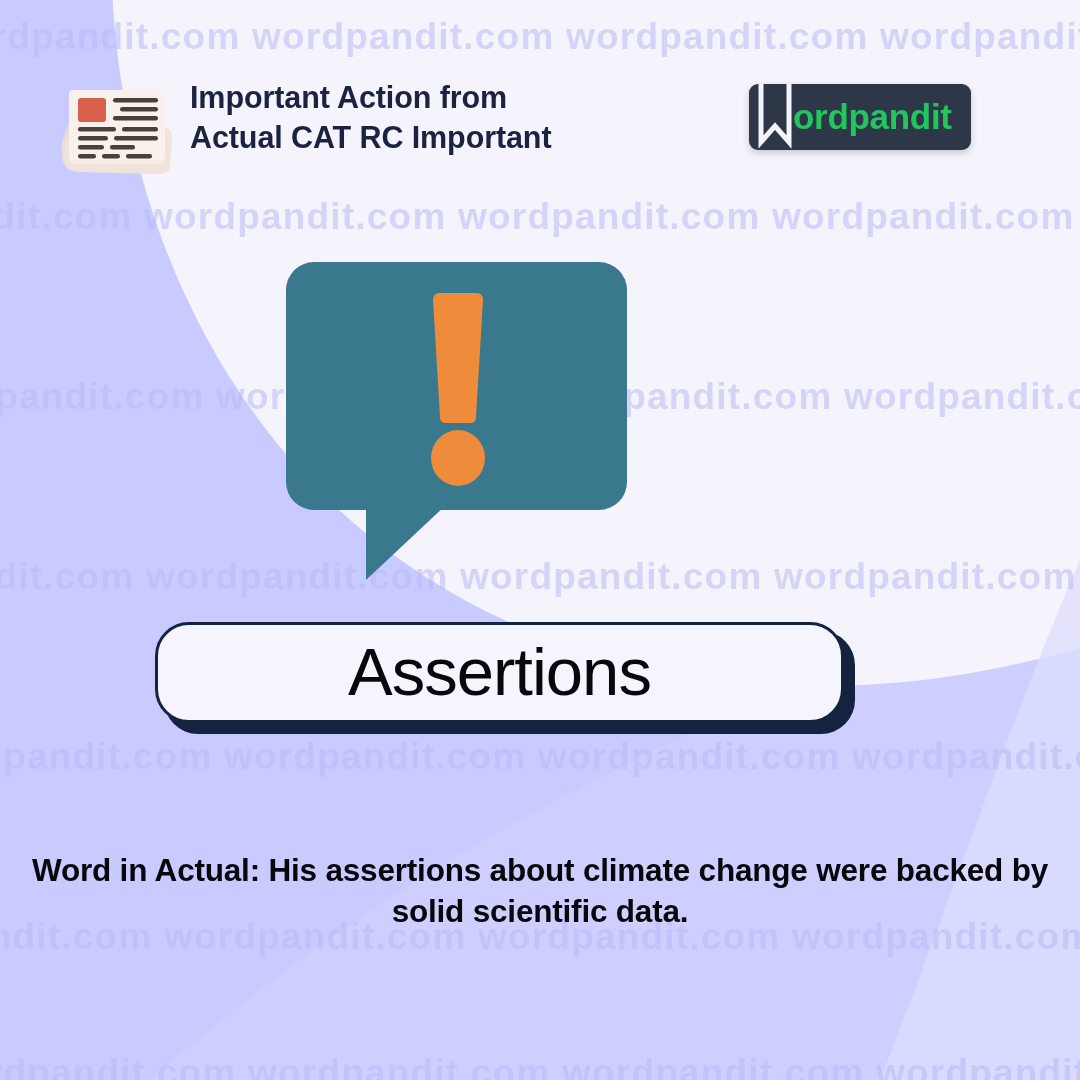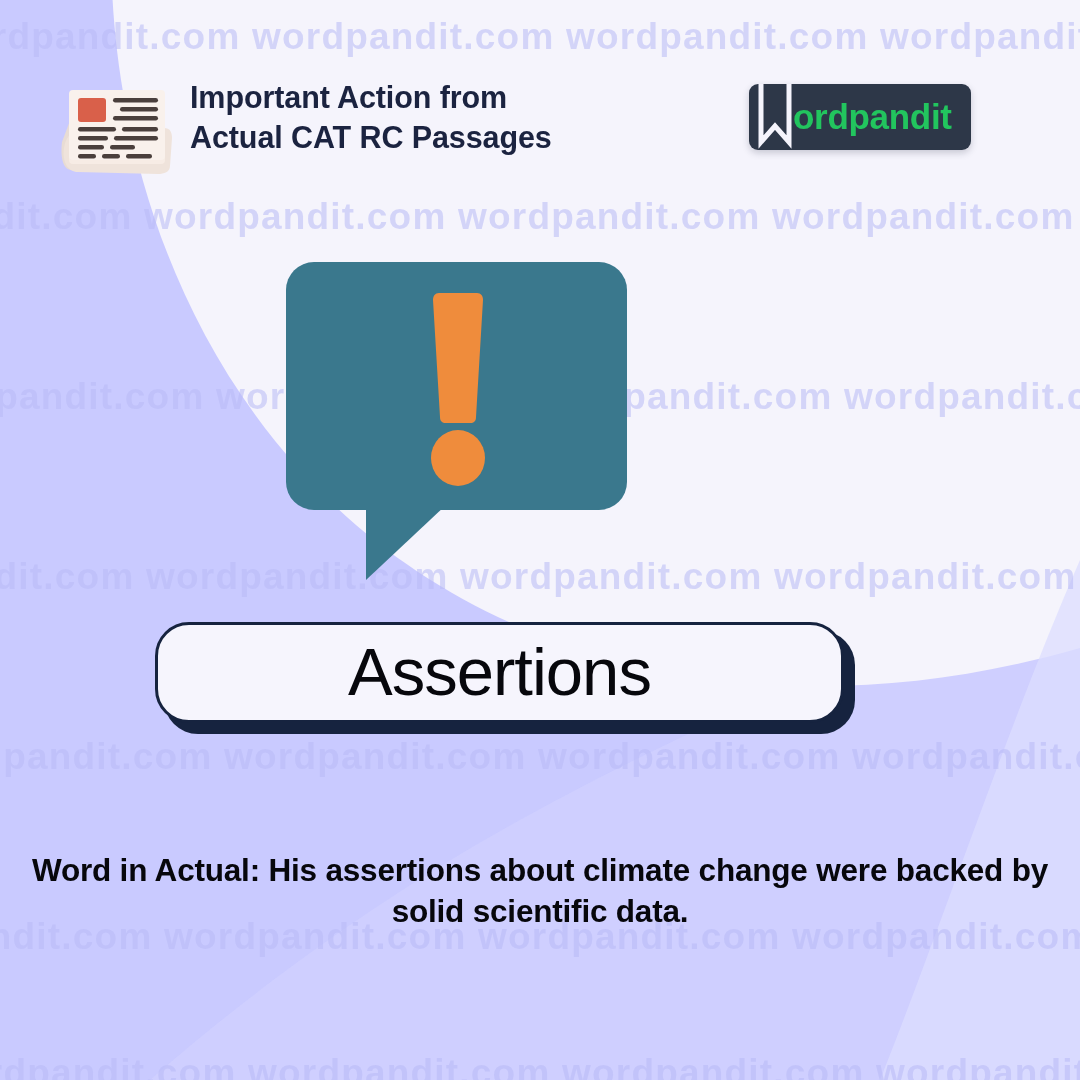--- a/index.html
+++ b/index.html
@@ -166,21 +166,21 @@
         <rect x="26" y="75" width="26" height="4.5" rx="2.2" fill="#4a3f3c"></rect>
         <rect x="58" y="75" width="25" height="4.5" rx="2.2" fill="#4a3f3c"></rect>
         <rect x="26" y="84" width="18" height="4.5" rx="2.2" fill="#4a3f3c"></rect>
         <rect x="50" y="84" width="18" height="4.5" rx="2.2" fill="#4a3f3c"></rect>
         <rect x="74" y="84" width="26" height="4.5" rx="2.2" fill="#4a3f3c"></rect>
       </svg>
     </div>
 
     <div class="header-title">
       <span>Important Action from</span>
-      <span class="l2">Actual CAT RC Passages</span>
+      <span class="l2">Actual CAT RC Important</span>
     </div>
   </div>
 
   <div class="brand">
     <svg class="brand-mark" viewBox="0 0 222 66" xmlns="http://www.w3.org/2000/svg">
       <path d="M12 -8 L12 58 L26 42 L40 58 L40 -8 Z" fill="#2d3748" stroke="#f5f4fc" stroke-width="5"></path>
     </svg>
     <div class="brand-text">ordpandit</div>
   </div>
 

